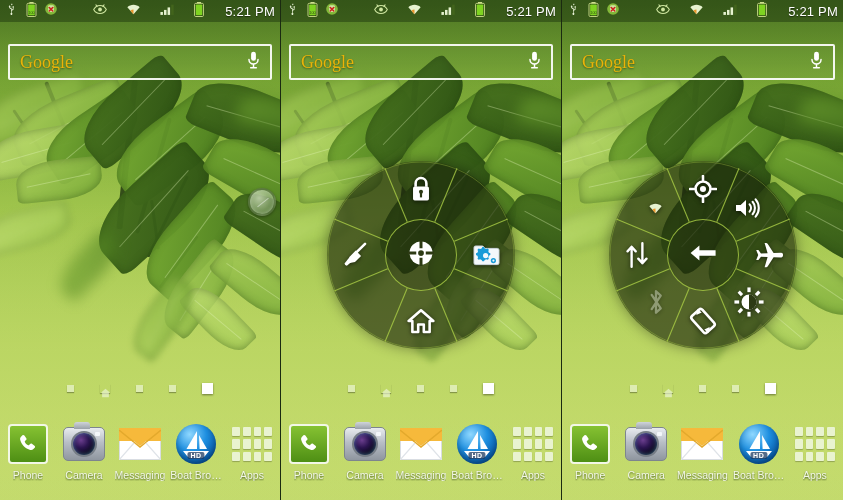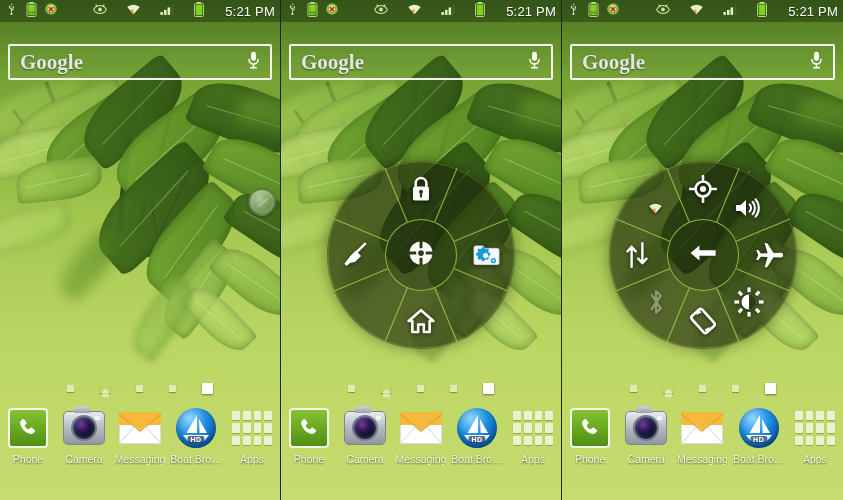--- a/index.html
+++ b/index.html
@@ -84,26 +84,25 @@
   .searchbar {
     position: absolute; left: 8px; right: 8px; top: 44px; height: 36px;
     border: 2px solid rgba(255,255,255,.92);
     border-radius: 2px;
     display: flex; align-items: center;
     padding: 0 8px 0 10px;
     z-index: 15;
     background: rgba(255,255,255,.02);
   }
   .g-text {
-    color: #e5e5e5;
+    color: #eab308;
     font-family: "Liberation Serif", serif;
-    font-size: 21px;
+    font-size: 18px;
     text-shadow: 0 1px 2px rgba(0,0,0,.45);
     line-height: 1;
-    font-weight: bold;
   }
   .mic { margin-left: auto; }
 
   
   .pagedots {
     position: absolute; left: 0; right: 0; bottom: 106px;
     display: flex; justify-content: center; align-items: center;
     gap: 26px; z-index: 15;
   }
   .dot {
@@ -117,21 +116,21 @@
     position: relative;
   }
   .dot.active {
     width: 11px; height: 11px;
     background: #ffffff;
     box-shadow: 0 1px 2px rgba(0,0,0,.45);
   }
 
   
   .dock {
-    position: absolute; left: 0; right: 0; bottom: 16px; height: 86px;
+    position: absolute; left: 0; right: 0; bottom: 0; height: 86px;
     background: linear-gradient(to bottom, rgba(176,206,92,.0), rgba(186,214,104,.28));
     display: flex; align-items: flex-start; justify-content: space-around;
     padding-top: 8px;
     z-index: 16;
   }
   .dockitem {
     width: 54px;
     display: flex; flex-direction: column; align-items: center;
     gap: 3px;
   }

